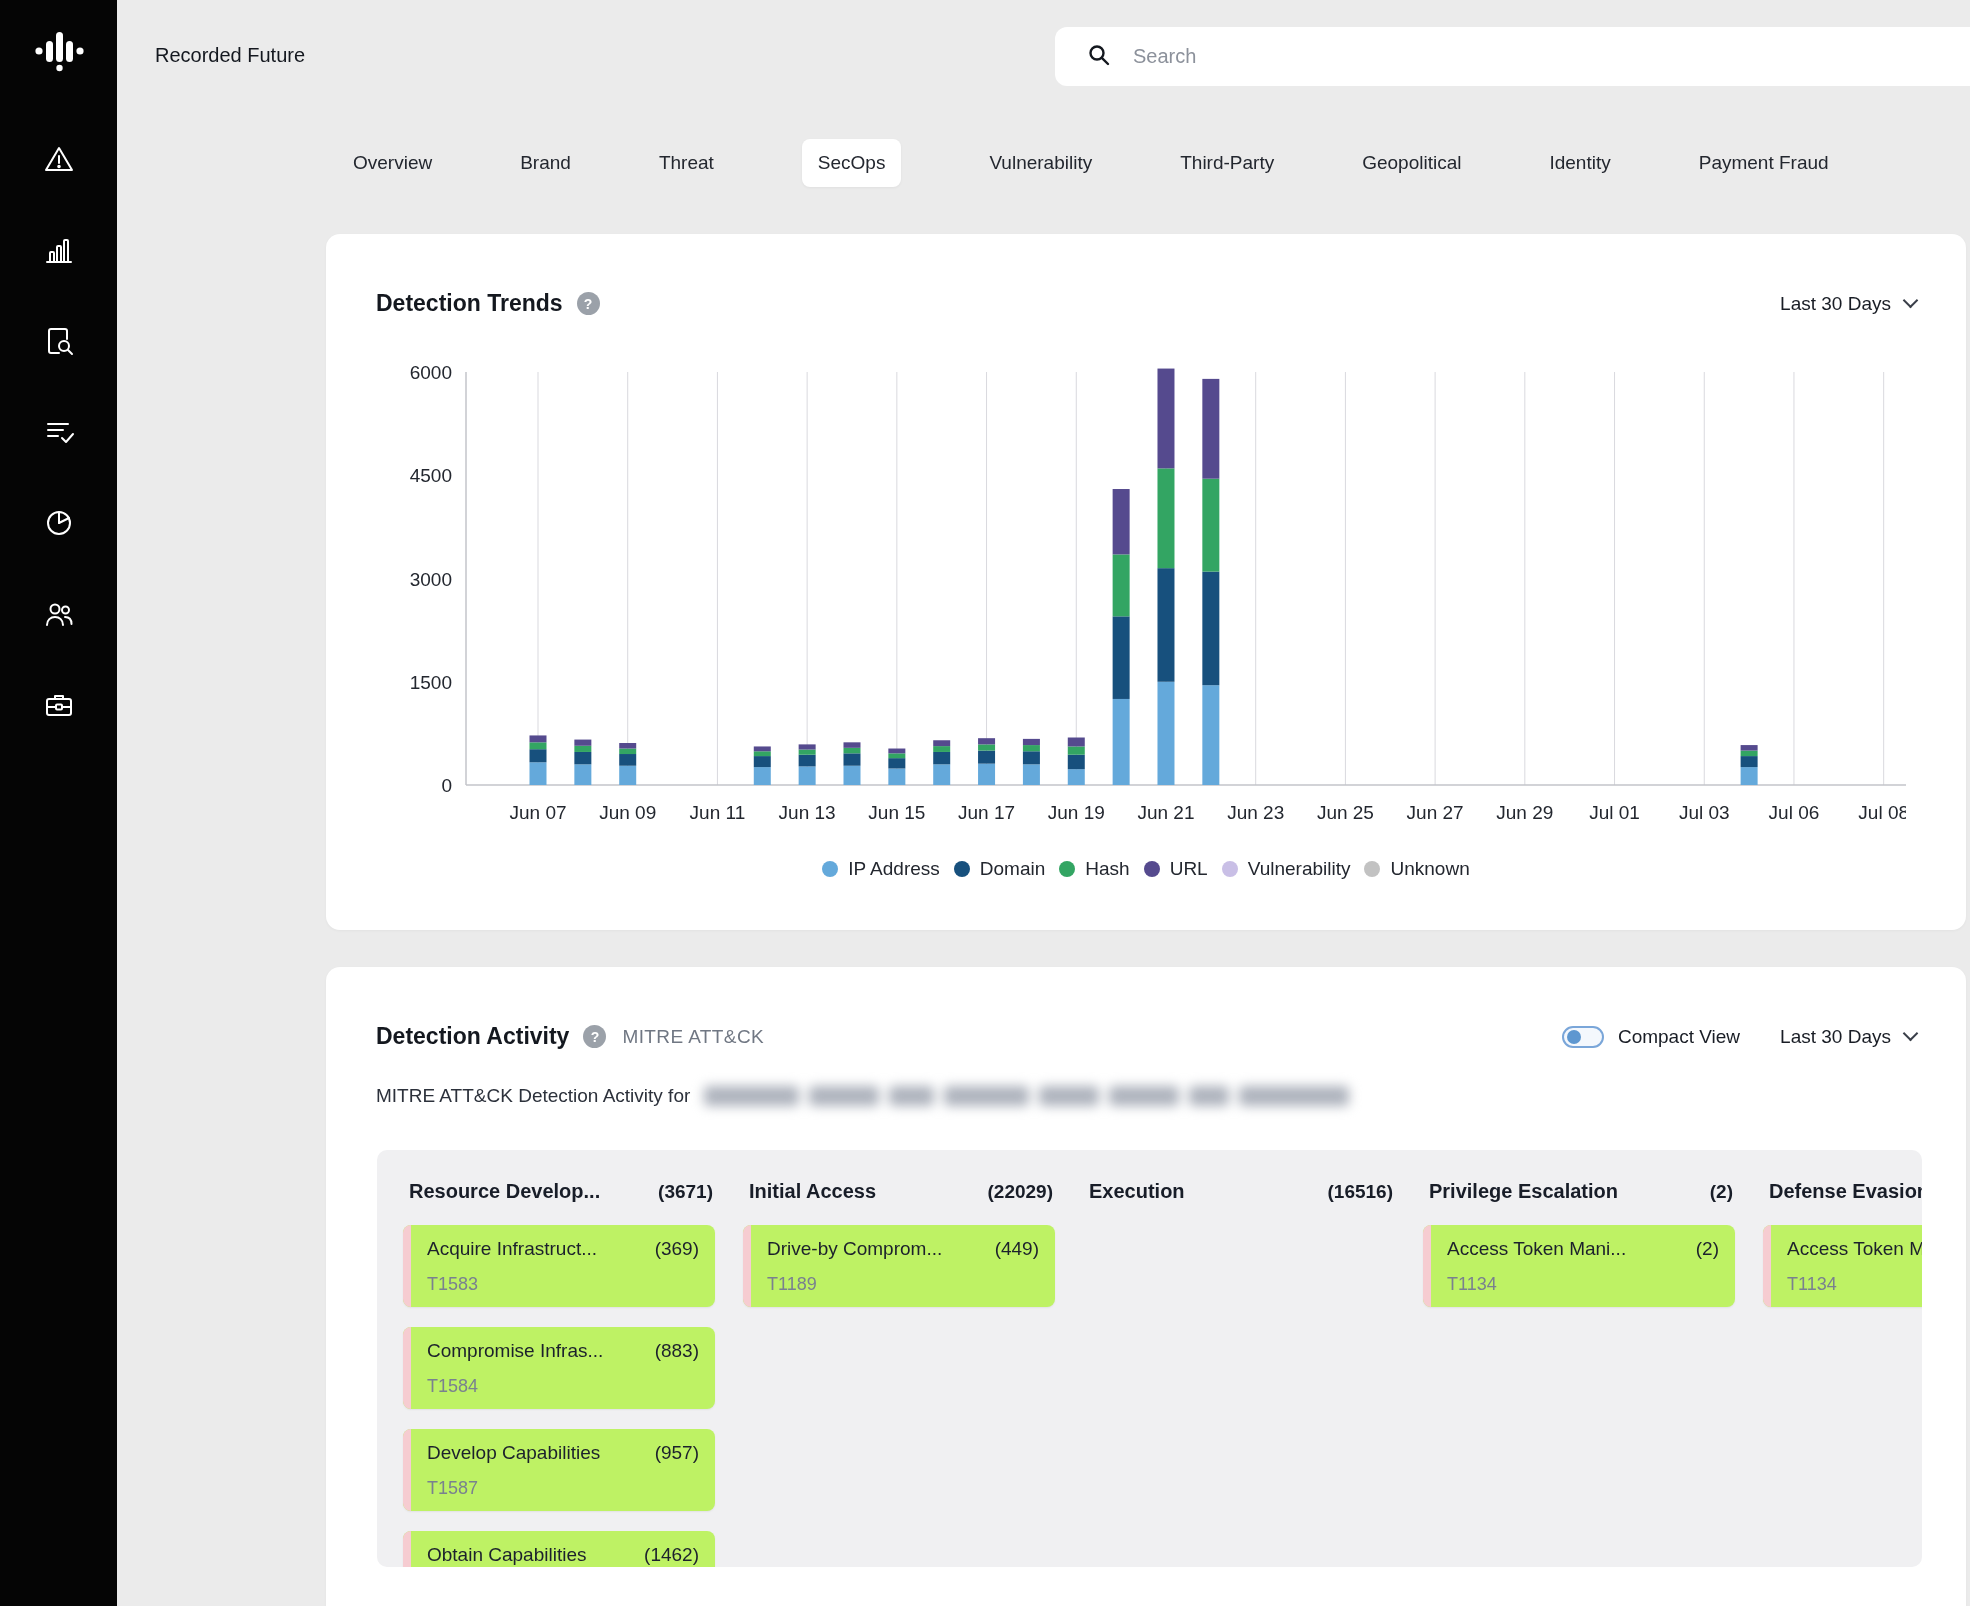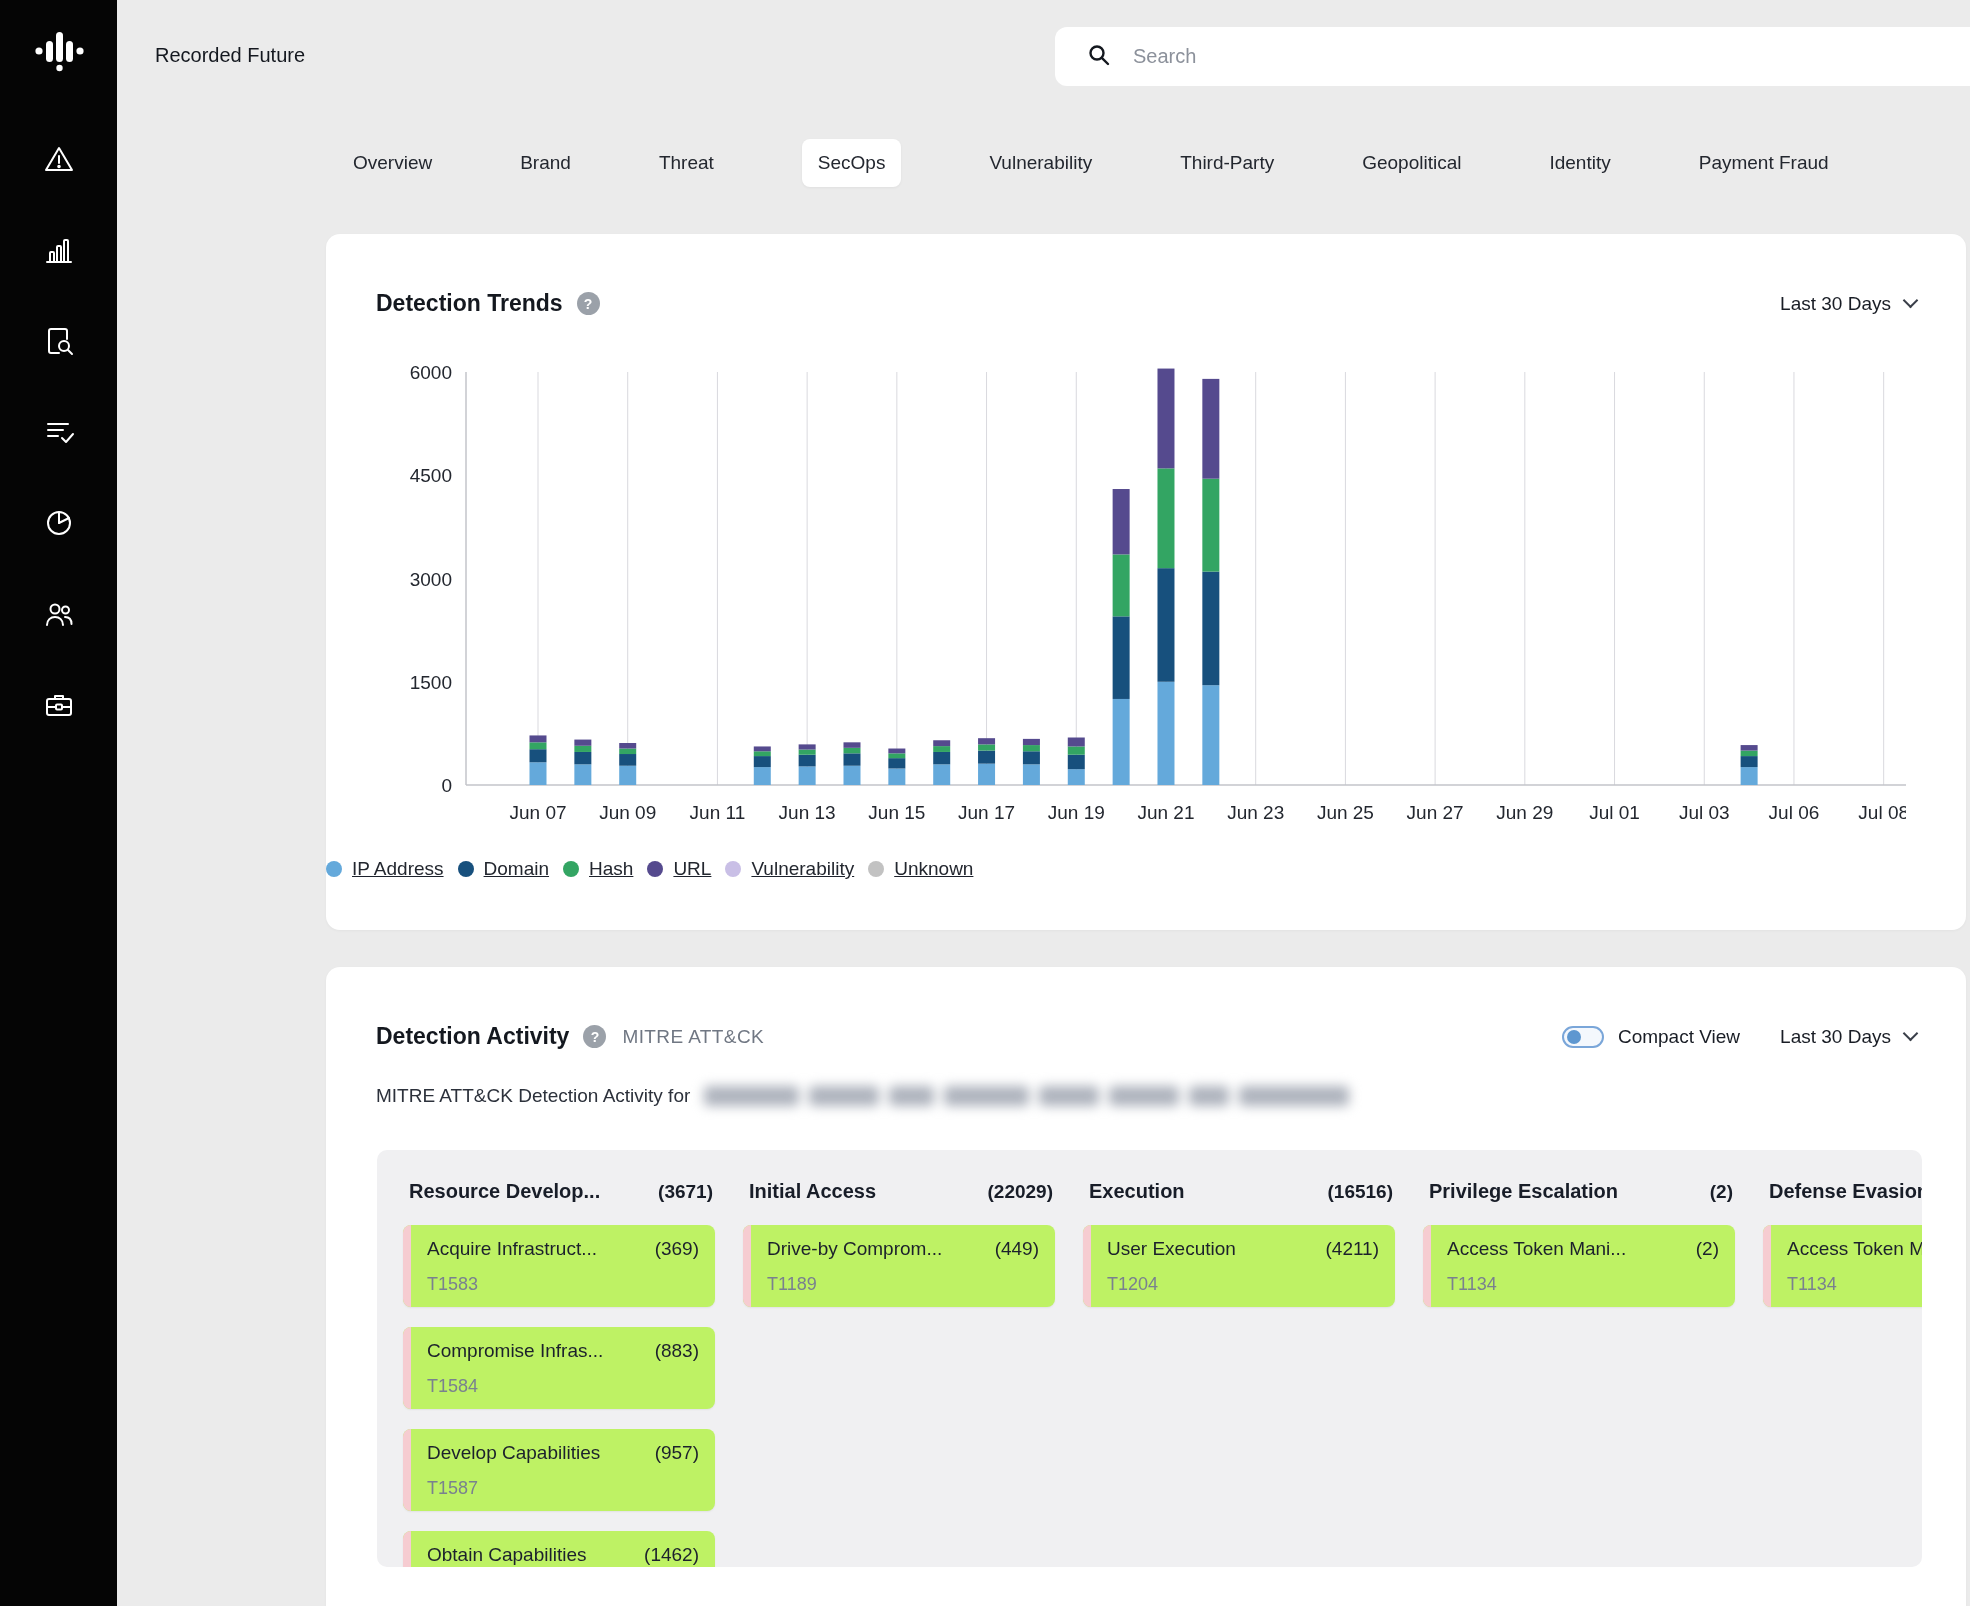--- a/index.html
+++ b/index.html
@@ -56,21 +56,21 @@
   .range-label { font-size:19px; color:#191d25; }
   .chevron {
     width:11px; height:11px; border-right:2px solid #3a3f49; border-bottom:2px solid #3a3f49;
     transform:rotate(45deg); margin-top:-6px;
   }
   .subtitle { font-size:19px; color:#707783; margin-left:16px; letter-spacing:0.4px; }
   
   .chart-wrap { position:absolute; left:60px; top:120px; }
   .legend {
     position:absolute; left:0; right:0; top:624px;
-    display:flex; justify-content:flex-start; gap:14px; align-items:center;text-decoration:underline;
+    display:flex; justify-content:center; gap:14px; align-items:center;
   }
   .legend-item { display:flex; align-items:center; gap:10px; }
   .legend-dot { width:16px; height:16px; border-radius:50%; }
   .legend-label { font-size:19px; color:#23272f; }
   
   .activity-desc {
     position:absolute; left:50px; top:118px; display:flex; align-items:center; gap:14px;
     font-size:19px; color:#2c313b;
   }
   .redacted { display:inline-flex; gap:10px; filter:blur(6px); }
@@ -421,28 +421,20 @@
             <span class="tech-count">(449)</span>
           </div>
           <div class="tech-code">T1189</div>
         </div>
       </div>
       <div class="ta-col">
         <div class="ta-head">
           <span class="ta-name">Execution</span>
           <span class="ta-count">(16516)</span>
         </div>
-        <div class="tech-card">
-          <span class="stripe pink"></span>
-          <div class="tech-top">
-            <span class="tech-name">User Execution</span>
-            <span class="tech-count">(4211)</span>
-          </div>
-          <div class="tech-code">T1204</div>
-        </div>
       </div>
       <div class="ta-col">
         <div class="ta-head">
           <span class="ta-name">Privilege Escalation</span>
           <span class="ta-count">(2)</span>
         </div>
         <div class="tech-card">
           <span class="stripe pink"></span>
           <div class="tech-top">
             <span class="tech-name">Access Token Mani...</span>

